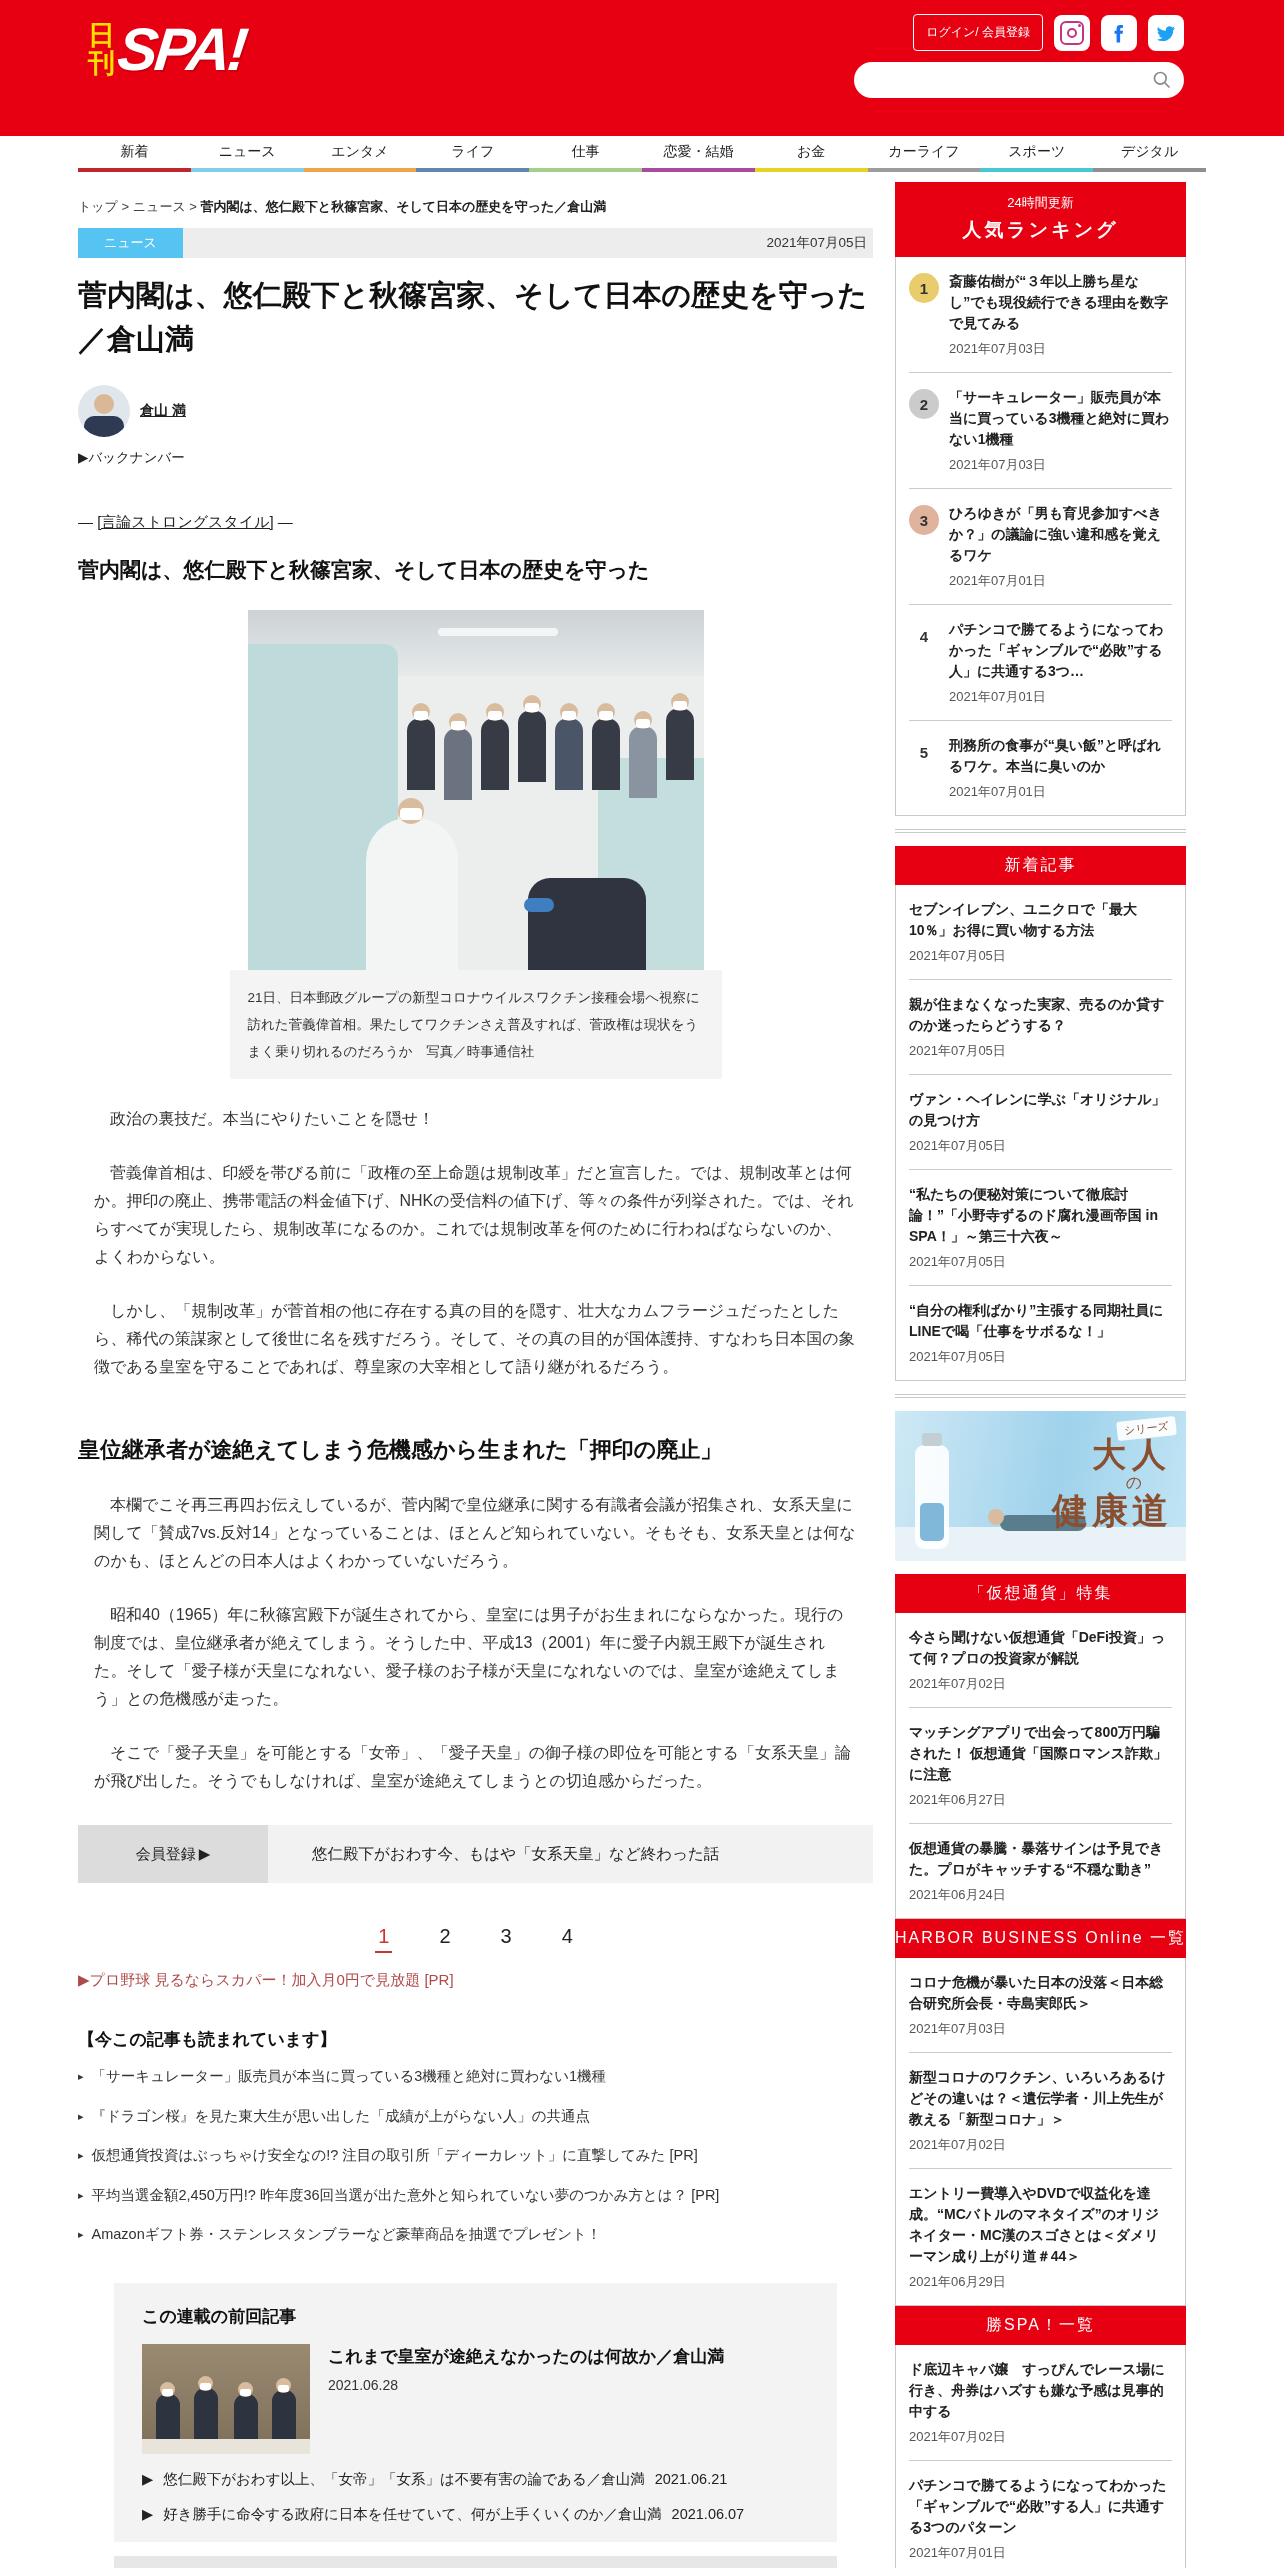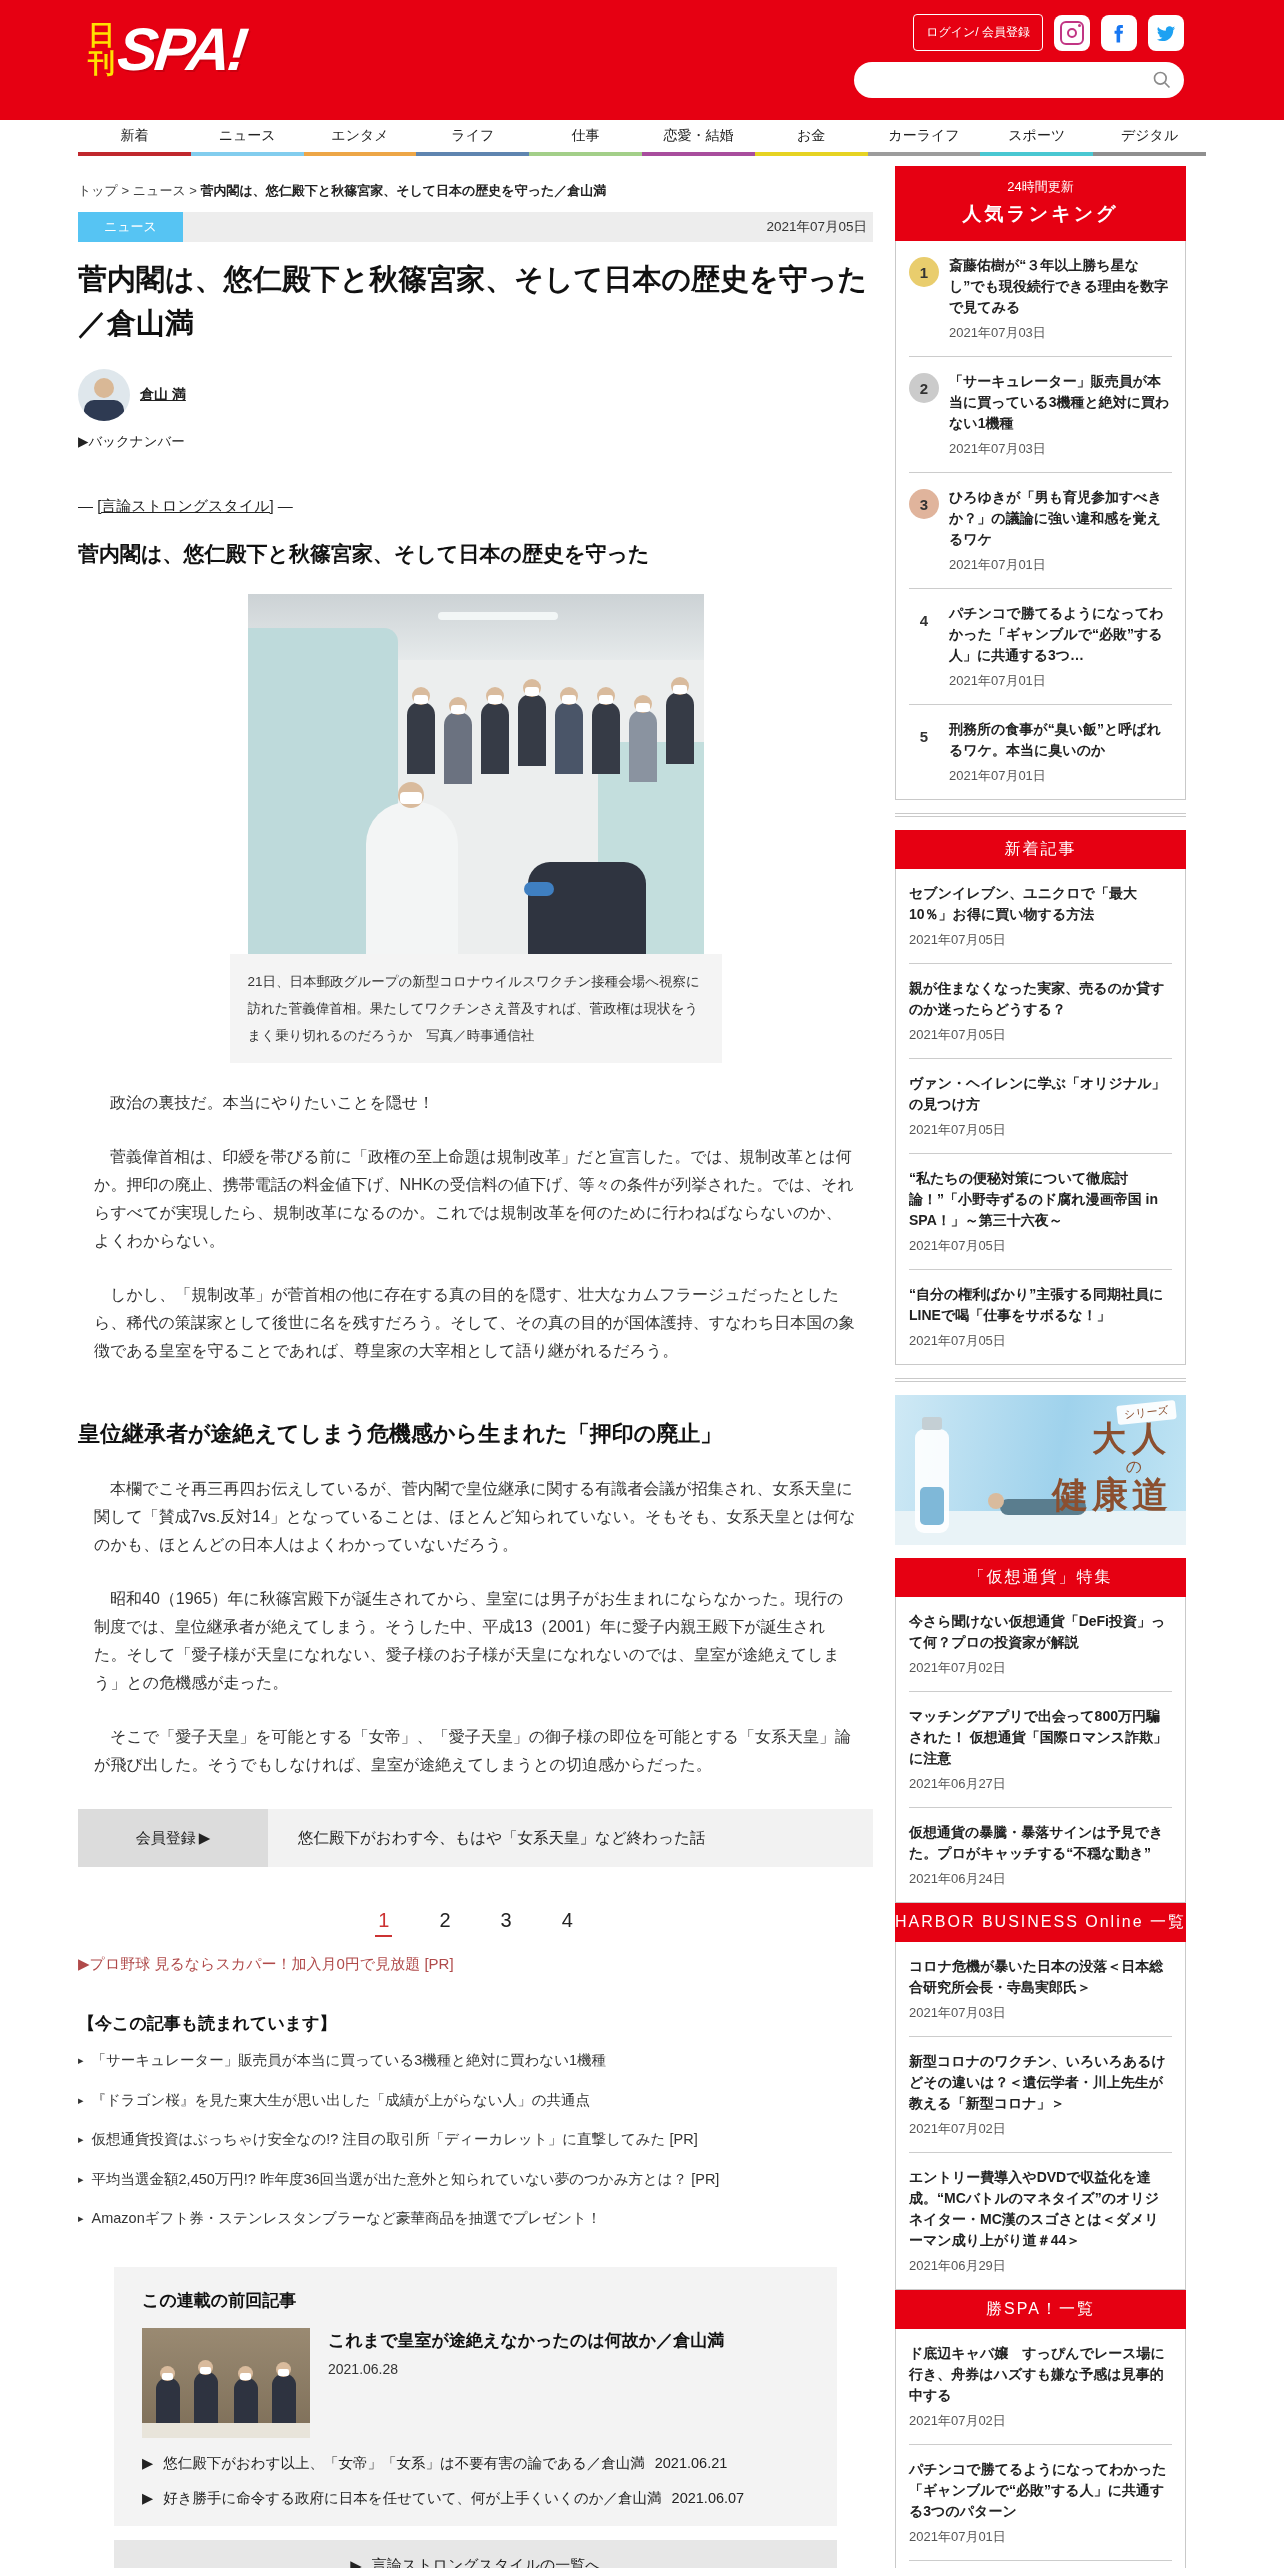--- a/index.html
+++ b/index.html
@@ -1,20 +1,20 @@
 <!DOCTYPE html>
 <html><head>
 <meta charset="utf-8">
 <style>
   html,body{margin:0;padding:0}
   body{width:1284px;height:2568px;overflow:hidden;background:#fff;color:#333;
        font-family:"Liberation Sans","DejaVu Sans",sans-serif;-webkit-font-smoothing:antialiased}
   a,.link{cursor:pointer}
   
-  .masthead{position:relative;background:#e60012;height:120px}
+  .masthead{position:relative;background:#e60012;height:136px}
   .logo{position:absolute;left:88px;top:20px;display:flex;align-items:center}
   .logo-nikkan{color:#ffe100;font-weight:bold;font-size:27px;line-height:1.02;width:30px;word-break:break-all;letter-spacing:0}
   .logo-spa{color:#fff;font-size:60px;font-weight:bold;font-style:italic;letter-spacing:-3px;line-height:1;transform:skew(-6deg);text-shadow:2px 2px 0 rgba(0,0,0,.12)}
   .hdr-right{position:absolute;right:100px;top:14px;display:flex;align-items:center;gap:11px}
   .login-btn{border:1px solid #fff;color:#fff;font-size:12px;padding:9px 12px;border-radius:4px;background:transparent;white-space:nowrap}
   .sicon{width:36px;height:36px;background:#fff;border-radius:8px;display:flex;align-items:center;justify-content:center;position:relative}
   .insta-glyph{width:20px;height:20px;border:2px solid #c13584;border-radius:6px;position:relative}
   .insta-glyph::before{content:"";position:absolute;left:5px;top:5px;width:6px;height:6px;border:2px solid #c13584;border-radius:50%}
   .insta-glyph::after{content:"";position:absolute;right:1px;top:1px;width:3px;height:3px;border-radius:50%;background:#c13584}
   .search{position:absolute;right:100px;top:62px;width:330px;height:36px;background:#fff;border-radius:18px;display:flex;align-items:center;padding:0 12px;box-sizing:border-box}
@@ -70,21 +70,21 @@
   .ph-nurse{position:absolute;left:118px;bottom:0;width:92px;height:152px;background:#f3f5f5;border-radius:42px 42px 0 0}
   .ph-nurse::before{content:"";position:absolute;top:-20px;left:32px;width:26px;height:26px;border-radius:50%;background:#d9bb9d}
   .ph-nurse::after{content:"";position:absolute;top:-10px;left:34px;width:22px;height:12px;background:#fff;border-radius:4px}
   .ph-patient{position:absolute;right:58px;bottom:0;width:118px;height:92px;background:#2f3440;border-radius:22px 22px 0 0}
   .ph-glove{position:absolute;right:150px;bottom:58px;width:30px;height:14px;border-radius:7px;background:#3f7fc1}
   .caption{background:#f4f4f4;padding:14px 18px;font-size:13.5px;line-height:2;color:#333;margin-top:0;box-sizing:border-box;width:492px}
   .para{font-size:16px;line-height:1.75;margin:26px 16px 0;color:#333}
   .sec-heading{font-size:22px;font-weight:bold;color:#111;margin:54px 0 0}
   .next-page{display:flex;margin-top:30px;height:58px}
   .np-left{width:190px;background:#dcdcdc;display:flex;align-items:center;justify-content:center;font-size:15px;color:#222;gap:3px;flex:none}
-  .np-right{flex:1;background:#f2f2f2;display:flex;align-items:center;padding-left:30px;font-size:15.5px;color:#222}
+  .np-right{flex:1;background:#f2f2f2;display:flex;align-items:center;padding-left:44px;font-size:15.5px;color:#222}
   .pagination{display:flex;justify-content:center;gap:44px;margin-top:42px;font-size:20px}
   .page-num{color:#222;padding:0 3px 3px}
   .page-num.current{color:#c33;border-bottom:2px solid #c33}
   .pr-link{margin-top:18px;font-size:15px;color:#b04a4a}
   .also{margin-top:38px}
   .also-heading{font-size:17px;font-weight:bold;color:#111}
   .also-item{font-size:14.5px;color:#333;margin-top:12px;line-height:1.9;display:flex;gap:8px;align-items:flex-start}
   .tri{color:#333;font-size:11px;line-height:2.4;flex:none}
   .prev-box{background:#f3f3f3;margin:34px 36px 0;padding:22px 28px 18px}
   .prev-heading{font-size:17px;font-weight:bold;color:#111}

